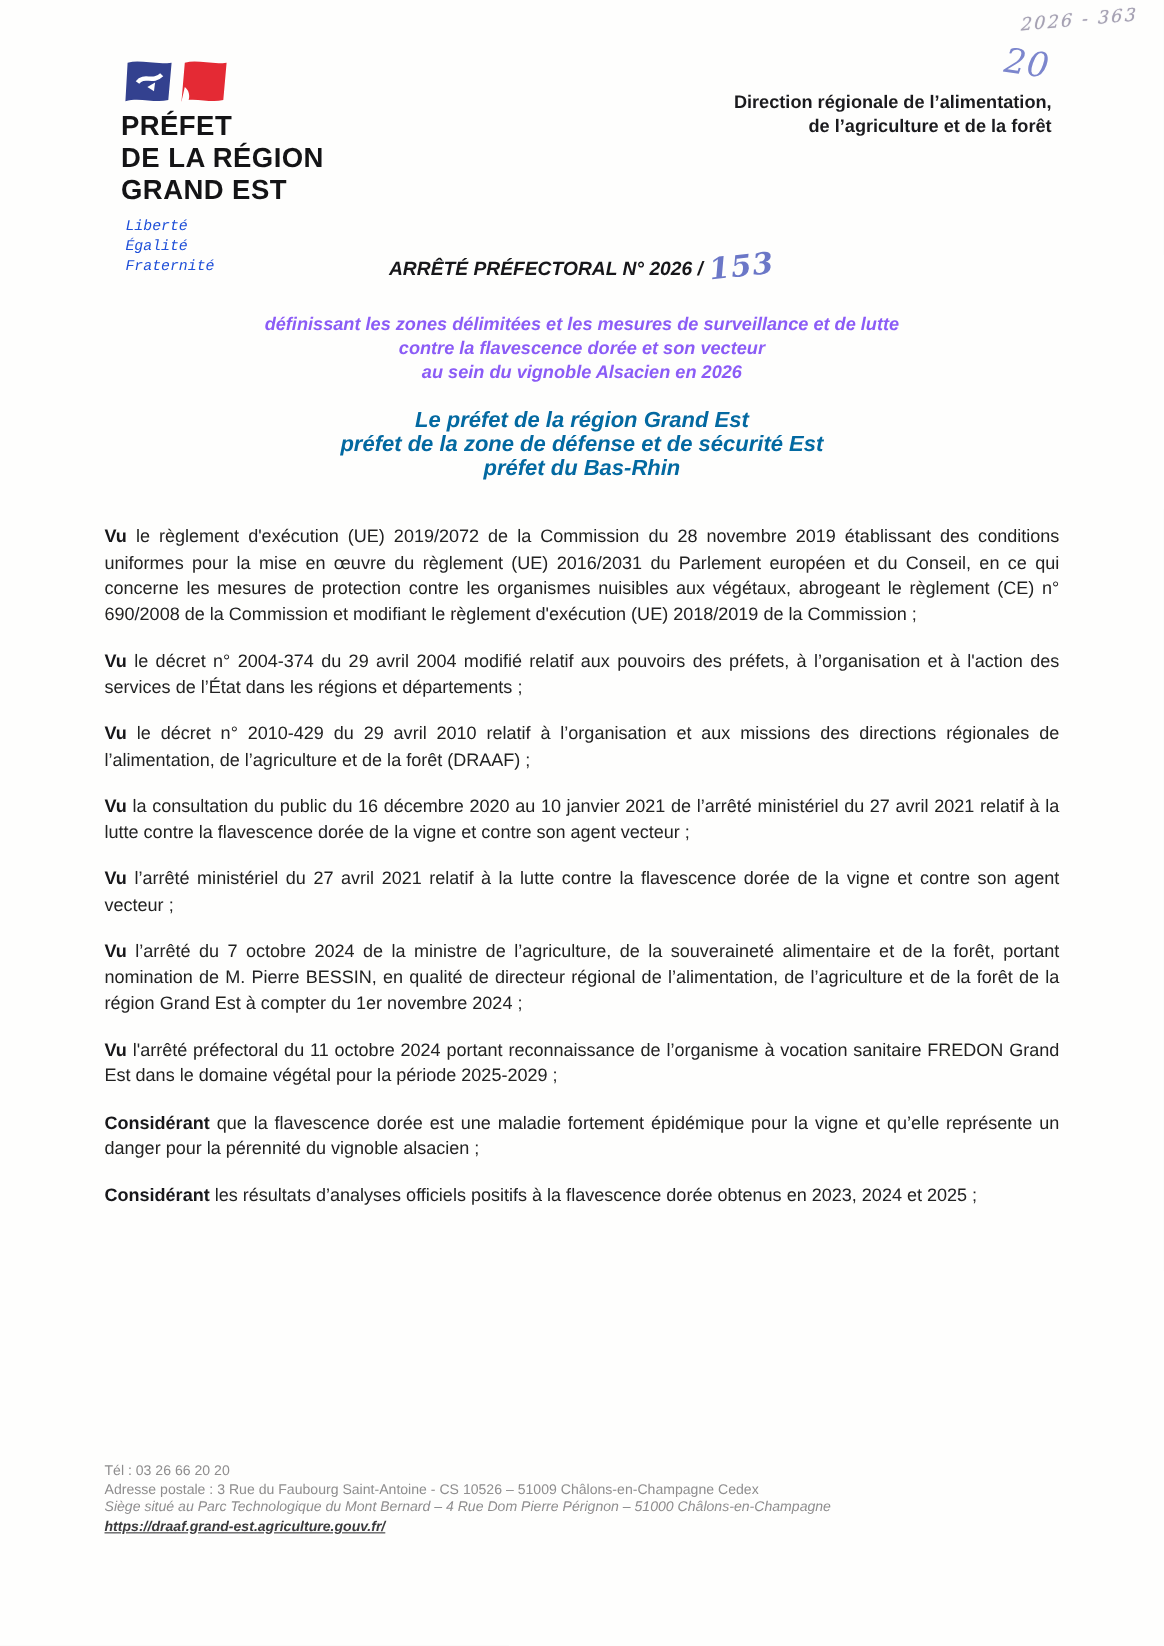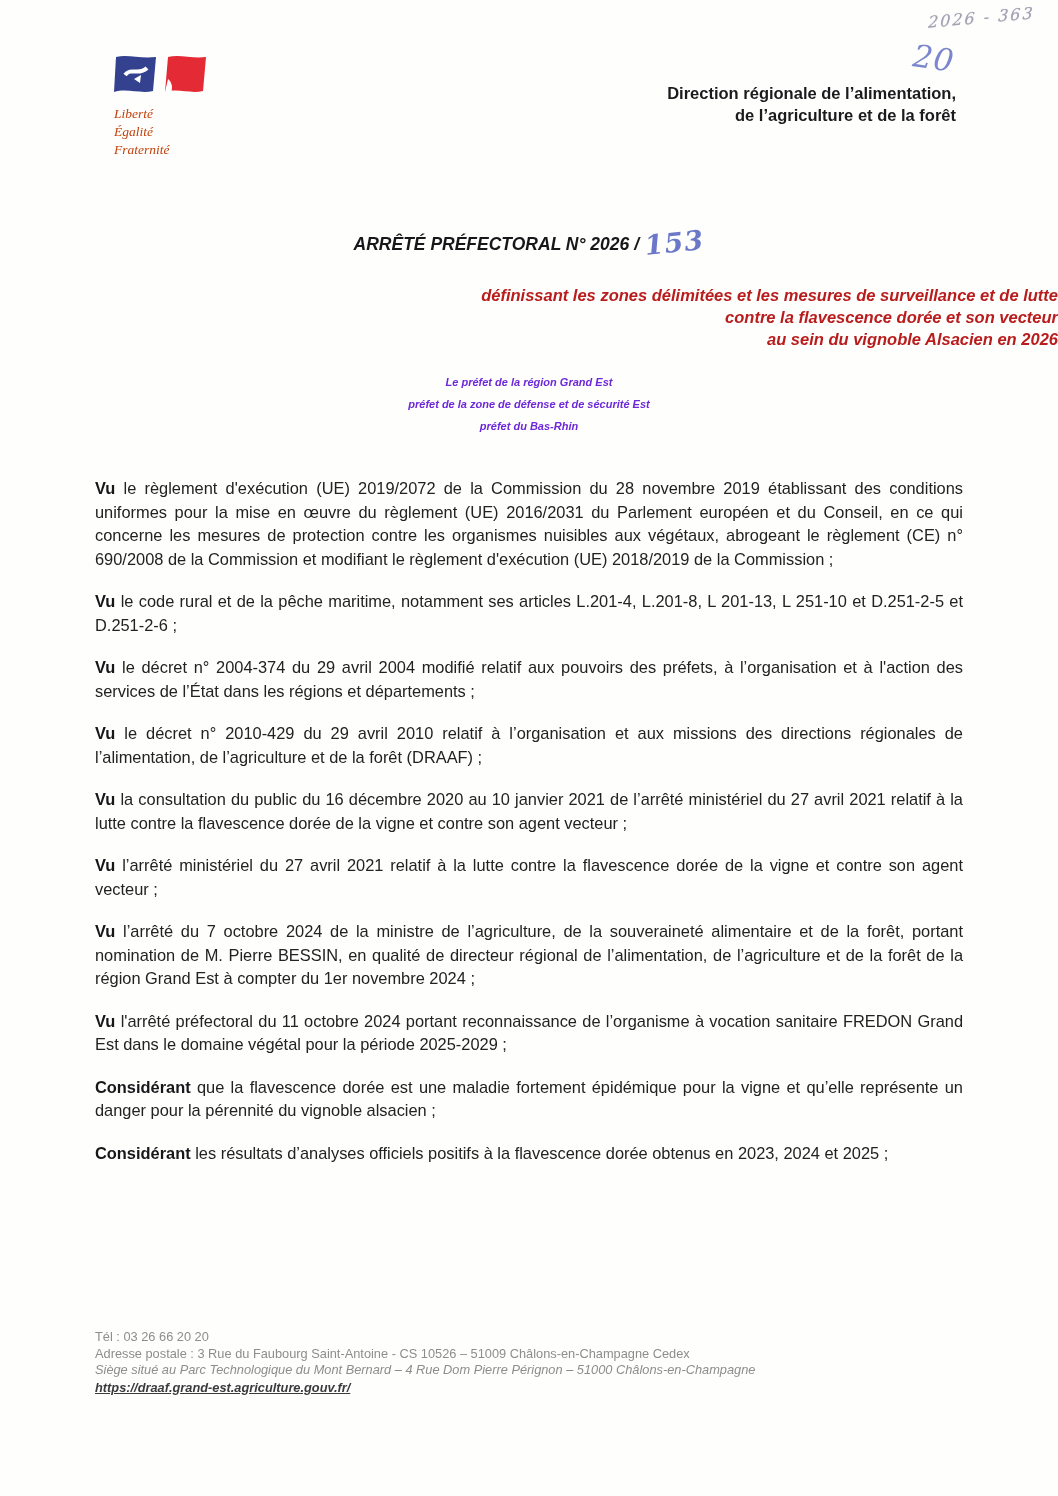--- a/index.html
+++ b/index.html
@@ -14,21 +14,21 @@
     width:1058px;height:1496px;
     background:#fefefd;
     overflow:hidden;
     color:#1f1f1f;
   }
 
   
   .logo-block{position:absolute;left:110px;top:55px;}
   .flag{display:block;margin-left:2px;margin-bottom:6px;}
   .logo-lines{font-weight:800;font-size:25px;line-height:29px;letter-spacing:.4px;color:#141416;}
-  .motto{margin-top:10px;margin-left:4px;font-family:Liberation Serif, serif;font-style:italic;font-size:13.5px;line-height:18px;color:#c2410c;}
+  .motto{margin-top:10px;margin-left:4px;font-family:Liberation Mono, monospace;font-style:italic;font-size:13.5px;line-height:18px;color:#1d4ed8;}
 
   .header-right{
     position:absolute;right:102px;top:82px;
     text-align:right;font-weight:700;font-size:16.5px;line-height:22px;color:#1b1b1e;margin-left:32px;
   }
 
   
   .hw{font-family:"DejaVu Serif",serif;font-style:italic;}
   .pencil-ref{
     position:absolute;left:928px;top:8px;
@@ -48,25 +48,25 @@
     vertical-align:middle;margin-left:6px;
   }
 
   
   .title-line{
     position:absolute;left:0;width:100%;top:230px;
     text-align:center;font-weight:800;font-style:italic;font-size:17.5px;color:#17171a;
   }
   .subject-block{
     position:absolute;left:0;width:100%;top:284px;
-    text-align:right;font-weight:700;font-style:italic;font-size:16.5px;line-height:22px;color:#b91c1c;
+    text-align:center;font-weight:700;font-style:italic;font-size:16.5px;line-height:22px;color:#8b5cf6;
   }
   .issuer-block{
     position:absolute;left:0;width:100%;top:371px;
-    text-align:center;font-weight:700;font-style:italic;font-size:11px;line-height:22px;color:#6d28d9;
+    text-align:center;font-weight:700;font-style:italic;font-size:20px;line-height:22px;color:#0369a1;
   }
 
   
   .doc-body{
     position:absolute;left:95px;top:477px;width:868px;
     font-size:16.4px;line-height:23.5px;text-align:justify;color:#222;
   }
   .para{margin:0 0 19px 0;}
   .lead{font-weight:800;color:#17171a;margin-top:12px;}
 
@@ -91,20 +91,25 @@
   <div class="hw blue-number">20</div>
 
   <div class="logo-block">
     <svg class="flag" width="96" height="40" viewBox="0 0 96 40" aria-hidden="true">
       <path d="M4 2 C16 -1 28 4 44 2 L41 36 C28 39 15 33 2 37 Z" fill="#33418f"></path>
       <path d="M13 20 C19 12 27 21 35 13" stroke="#ffffff" stroke-width="4" fill="none"></path>
       <path d="M22 24 l7 -4 l-1 8 z" fill="#ffffff"></path>
       <path d="M56 2 C68 -1 80 4 94 2 L91 36 C78 39 66 33 53 37 Z" fill="#e42a34"></path>
       <path d="M56 24 c4 3 5 9 3 13 l-6 0 z" fill="#ffffff"></path>
     </svg>
+    <div class="logo-lines">
+      <div>PRÉFET</div>
+      <div>DE LA RÉGION</div>
+      <div>GRAND EST</div>
+    </div>
     <div class="motto">
       <div>Liberté</div>
       <div>Égalité</div>
       <div>Fraternité</div>
     </div>
   </div>
 
   <div class="header-right">
     <div>Direction régionale de l’alimentation,</div>
     <div>de l’agriculture et de la forêt</div>
@@ -123,24 +128,20 @@
   <div class="issuer-block">
     <div>Le préfet de la région Grand Est</div>
     <div>préfet de la zone de défense et de sécurité Est</div>
     <div>préfet du Bas-Rhin</div>
   </div>
 
   <div class="doc-body">
     <p class="para">
       <span class="lead">Vu</span>
       <span>le règlement d'exécution (UE) 2019/2072 de la Commission du 28 novembre 2019 établissant des conditions uniformes pour la mise en œuvre du règlement (UE) 2016/2031 du Parlement européen et du Conseil, en ce qui concerne les mesures de protection contre les organismes nuisibles aux végétaux, abrogeant le règlement (CE) n° 690/2008 de la Commission et modifiant le règlement d'exécution (UE) 2018/2019 de la Commission ;</span>
-    </p>
-    <p class="para">
-      <span class="lead">Vu</span>
-      <span>le code rural et de la pêche maritime, notamment ses articles L.201-4, L.201-8, L 201-13, L 251-10 et D.251-2-5 et D.251-2-6 ;</span>
     </p>
     <p class="para">
       <span class="lead">Vu</span>
       <span>le décret n° 2004-374 du 29 avril 2004 modifié relatif aux pouvoirs des préfets, à l’organisation et à l'action des services de l’État dans les régions et départements ;</span>
     </p>
     <p class="para">
       <span class="lead">Vu</span>
       <span>le décret n° 2010-429 du 29 avril 2010 relatif à l’organisation et aux missions des directions régionales de l’alimentation, de l’agriculture et de la forêt (DRAAF) ;</span>
     </p>
     <p class="para">

